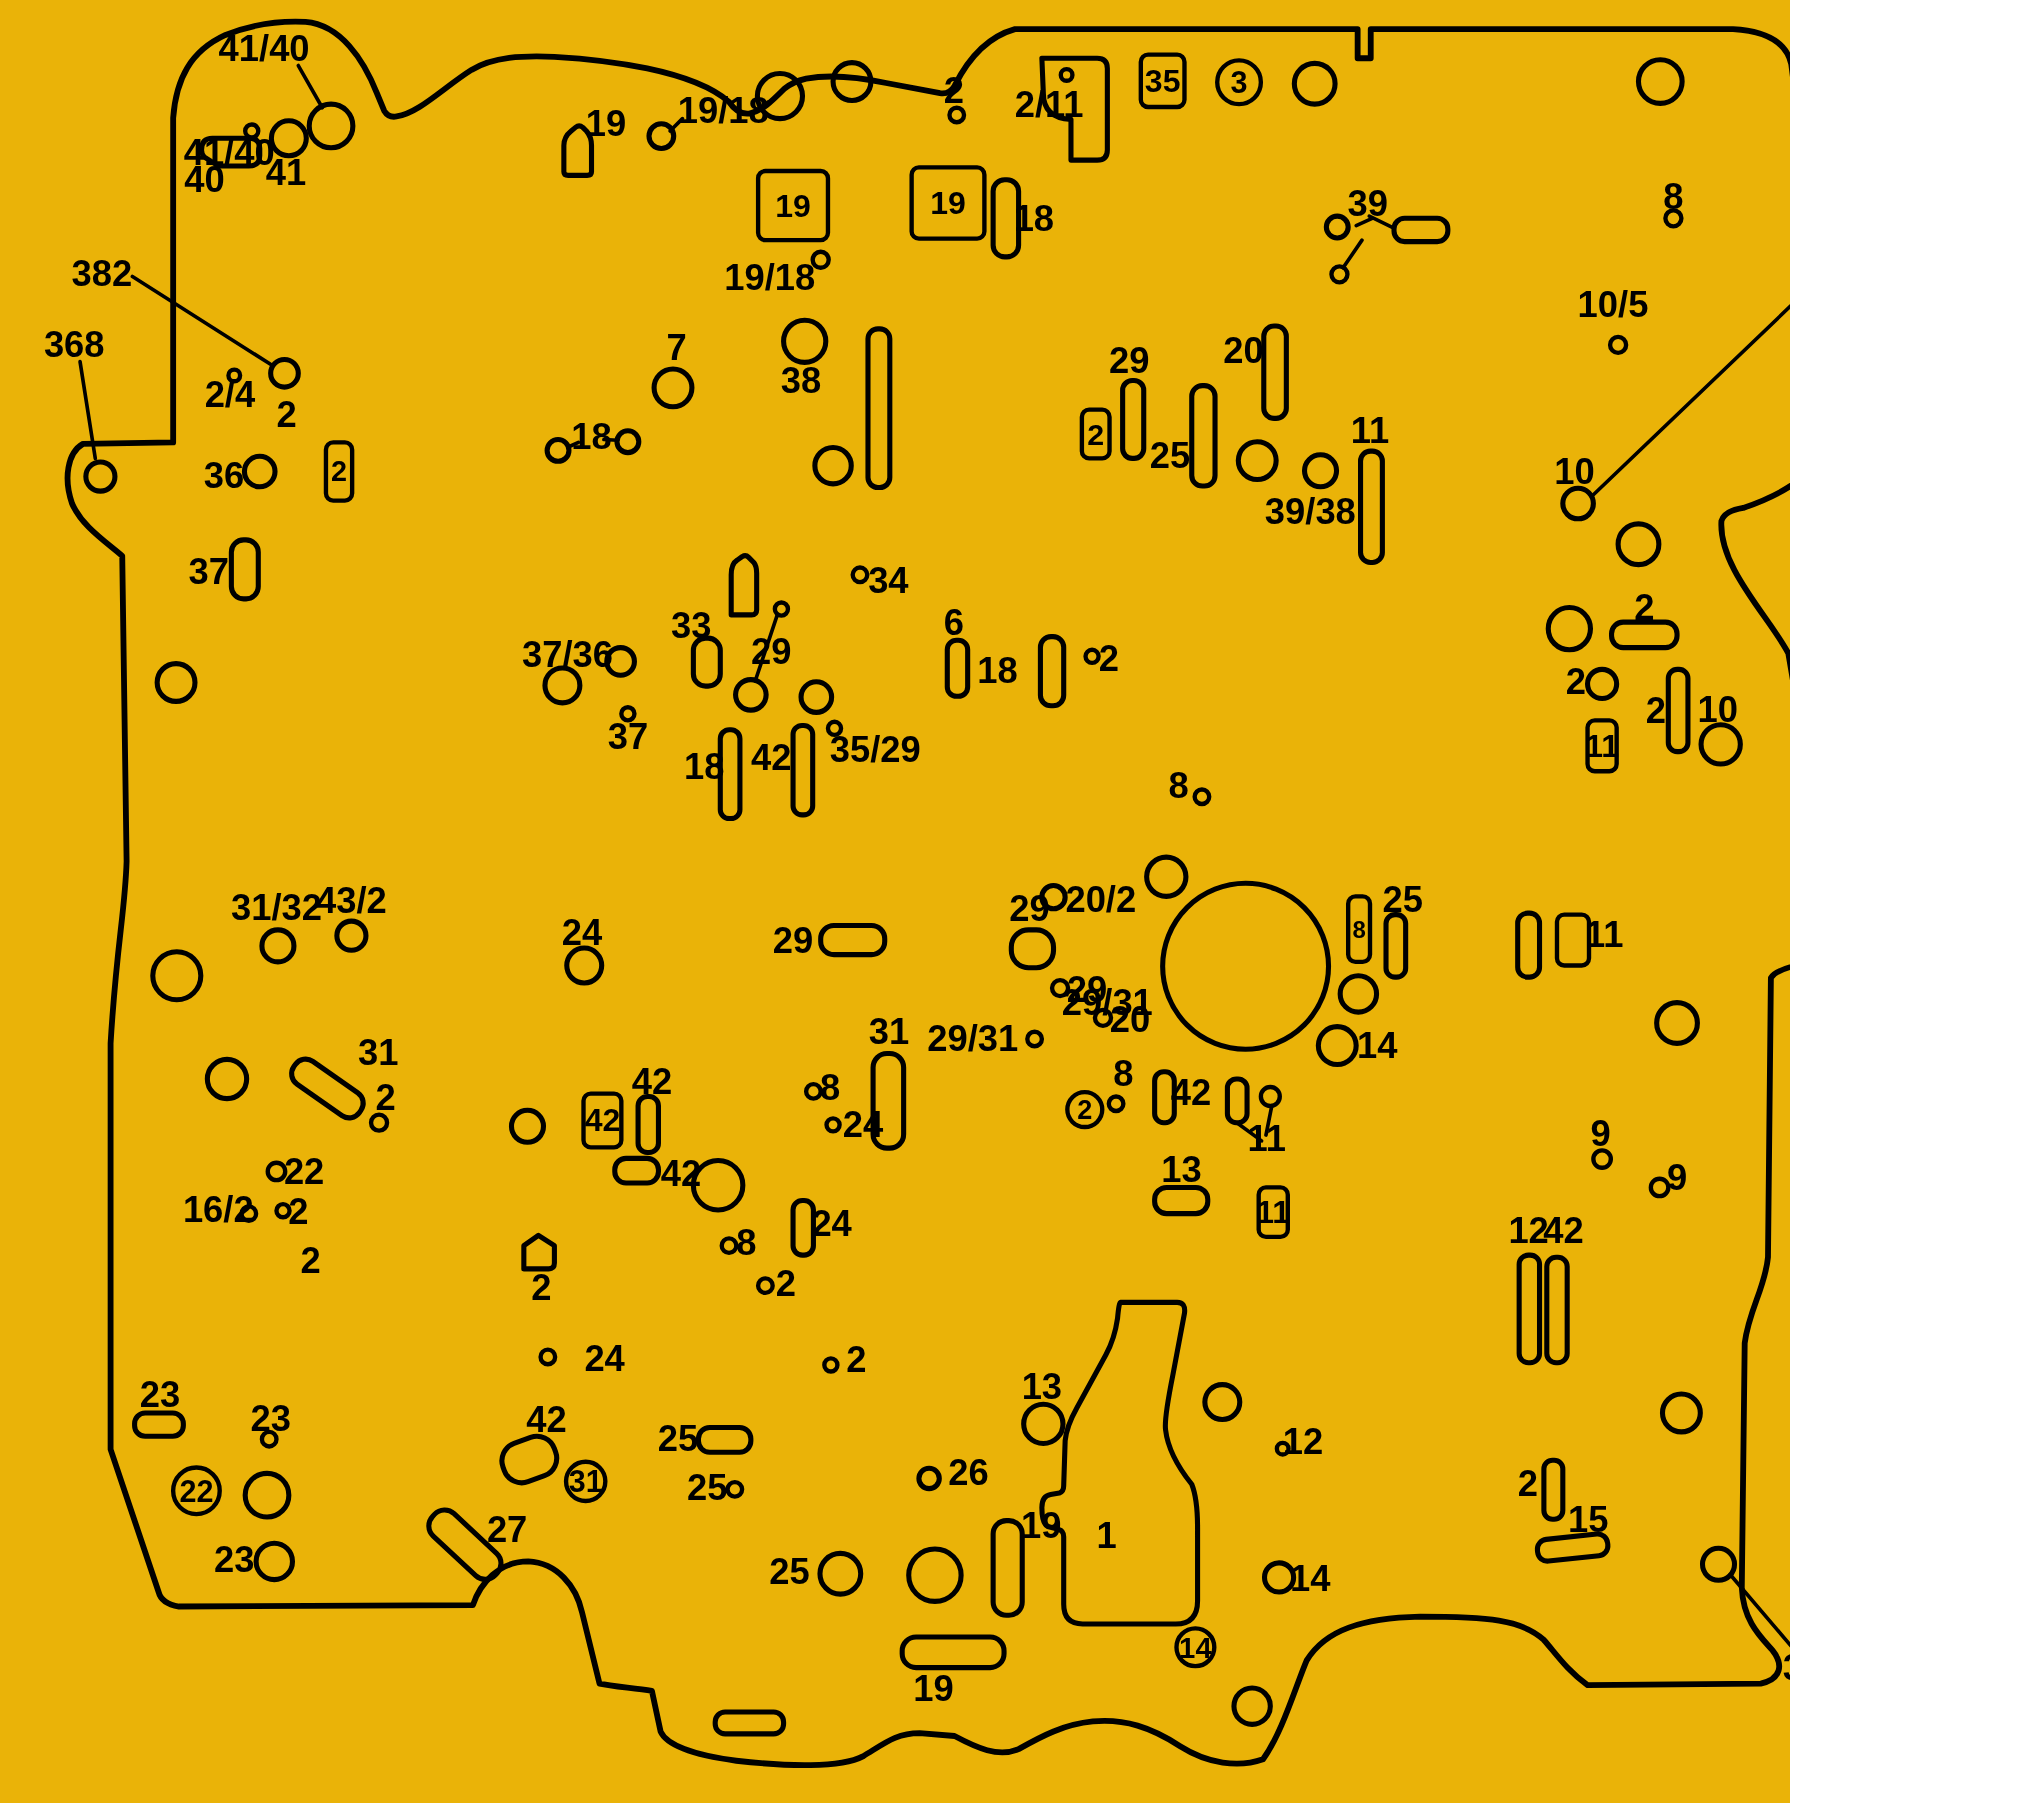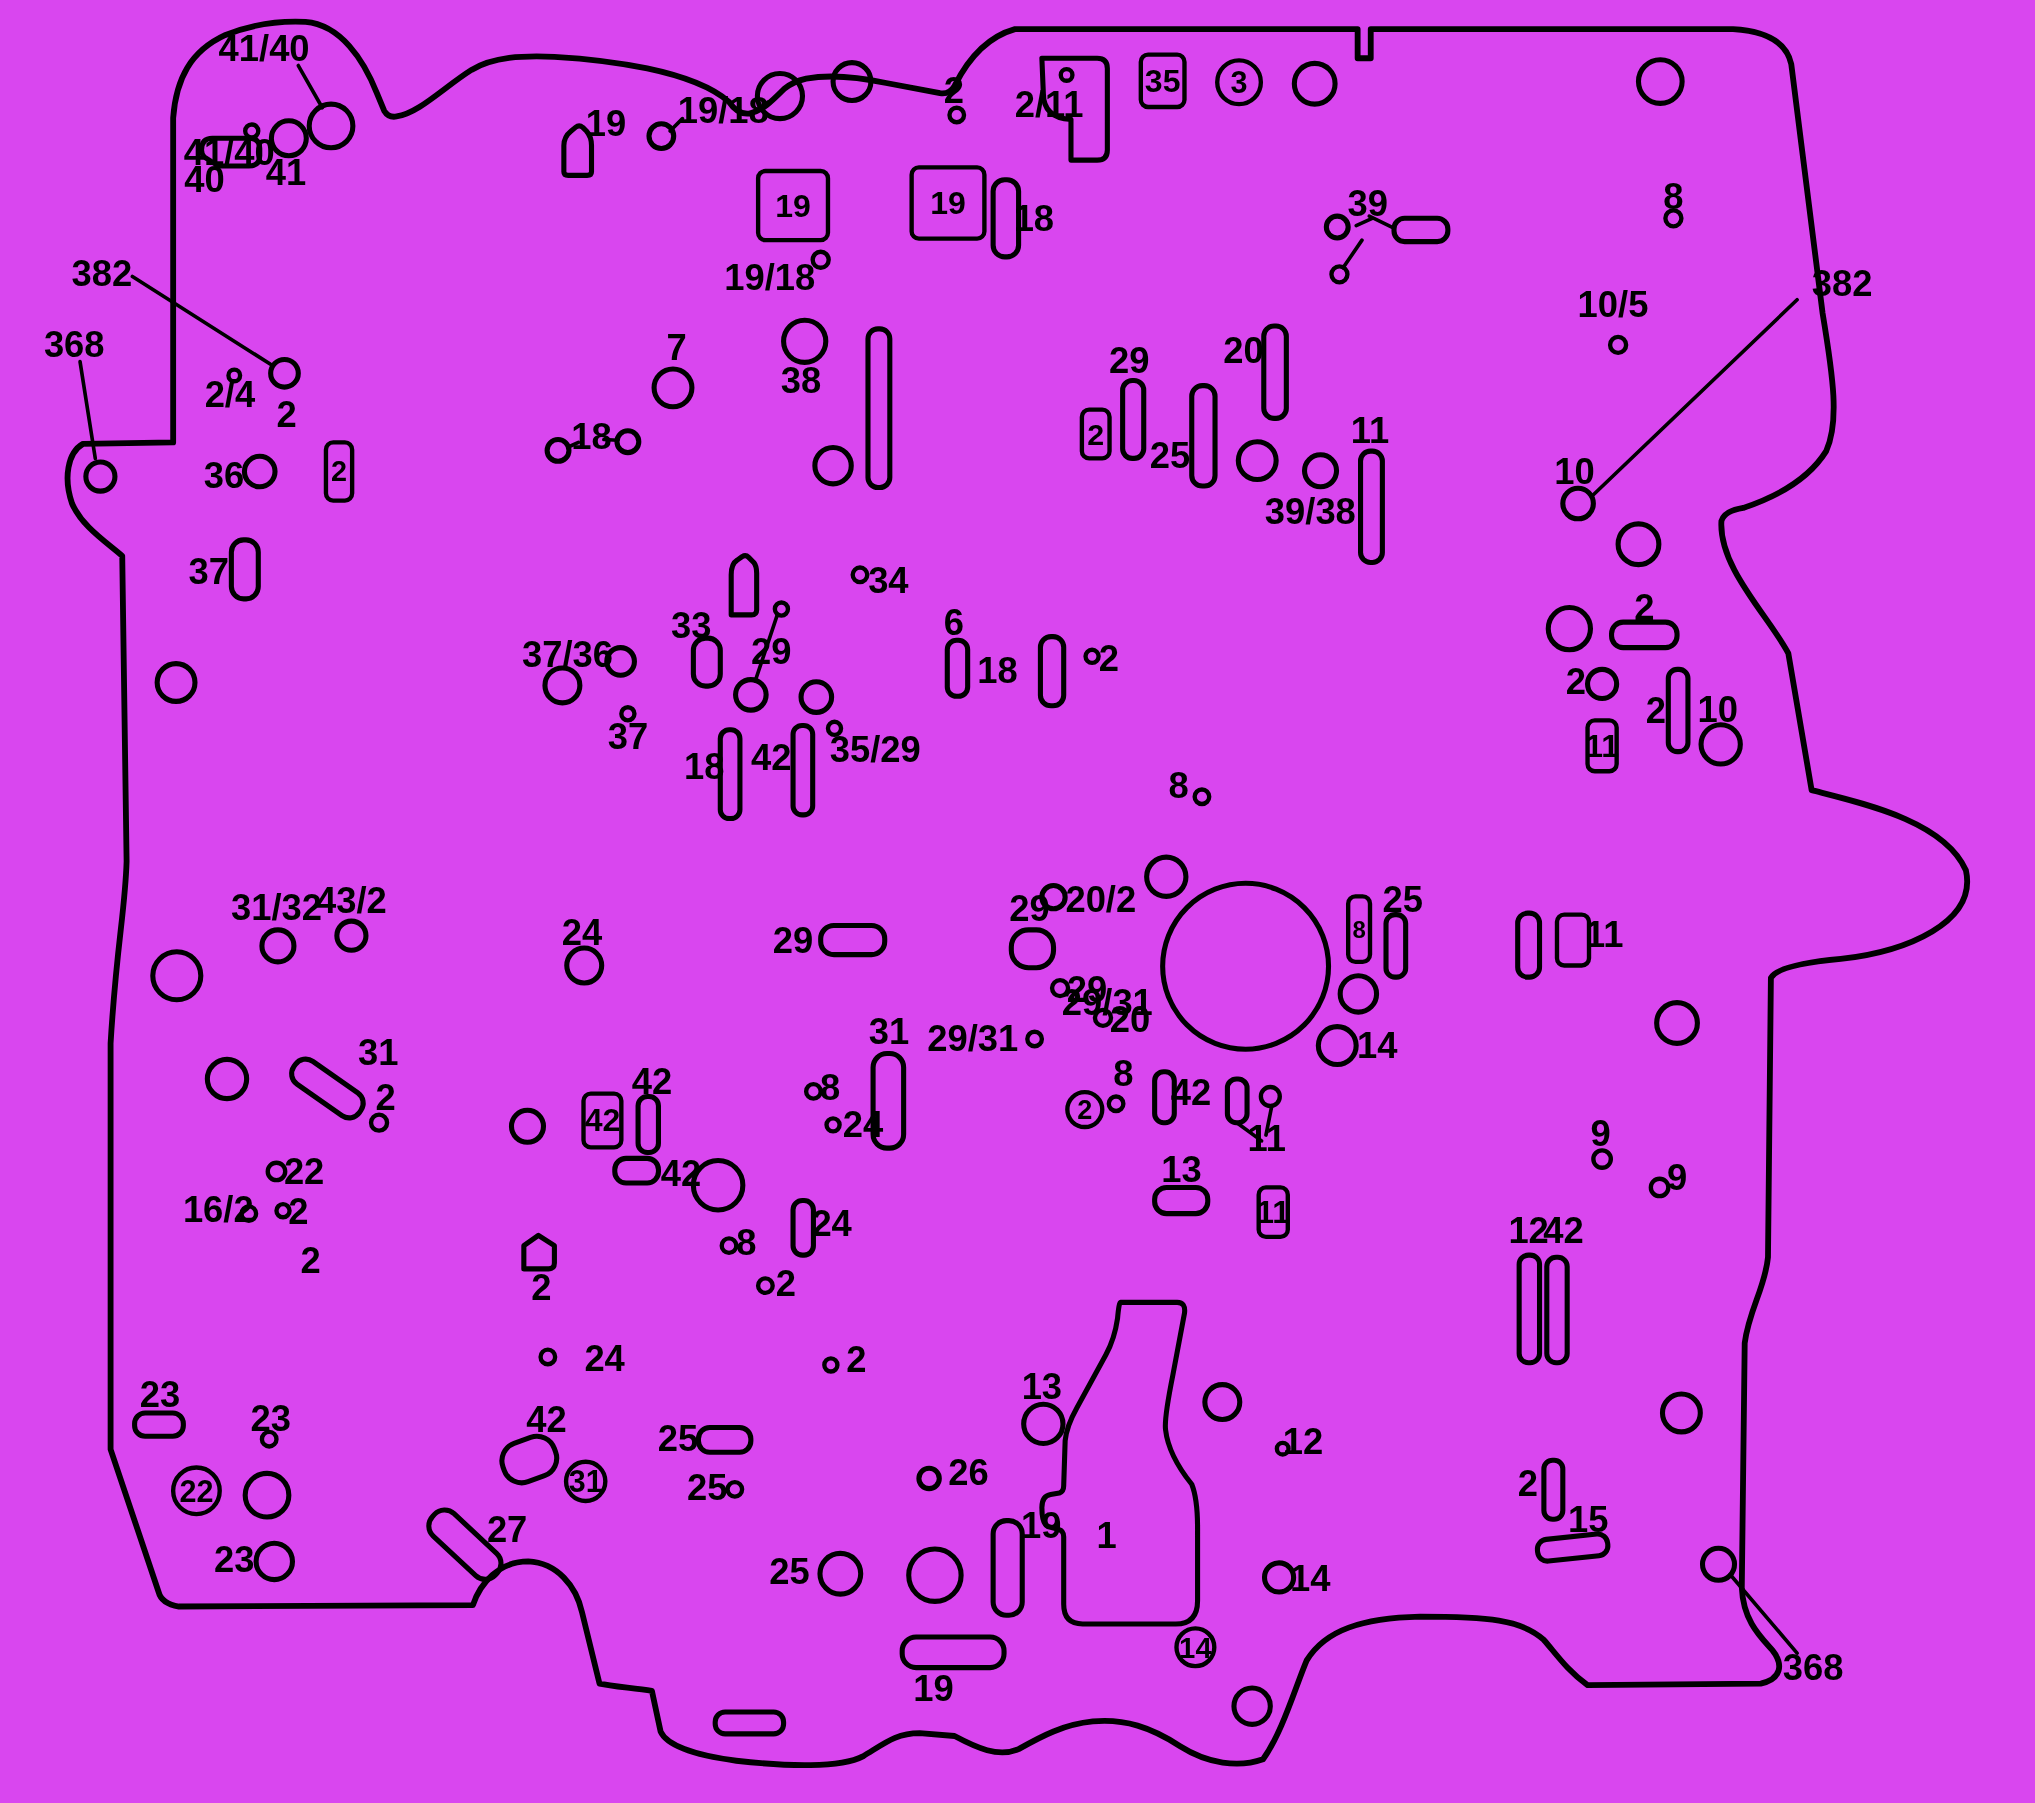--- a/index.html
+++ b/index.html
@@ -1,16 +1,16 @@
 <!DOCTYPE html>
 <html style="font-size:11.6px"><head>
 <meta charset="utf-8">
 <style>
   html,body{margin:0;padding:0;background:#ffffff;}
-  .stage{width:2035px;height:1803px;position:relative;background:#d946ef;overflow:hidden;}
+  .stage{width:1790px;height:1803px;position:relative;background:#eab308;overflow:hidden;}
   svg{display:block;}
   text{font-family:"Liberation Sans","DejaVu Sans",sans-serif;font-weight:700;fill:#000;}
 </style>
 </head>
 <body>
 
 <div class="stage">
   <svg xmlns="http://www.w3.org/2000/svg" width="2035" height="1803" viewBox="0 0 2797 2478">
       <path d="M 238,162 C 242,108 262,70 310,48 C 340,36 380,28 420,30 C 468,34 500,82 518,128 L 528,152 Q 534,162 545,160 C 575,156 610,120 648,96 C 678,78 718,76 762,78 C 832,82 952,96 1002,140 Q 1014,158 1030,156 C 1048,152 1060,140 1078,122 Q 1090,112 1108,108 C 1140,102 1180,106 1218,114 L 1292,128 Q 1305,130 1312,118 C 1326,90 1352,52 1395,40 L 1866,40 L 1866,80 L 1884,80 L 1884,40 L 2382,40 Q 2452,44 2462,88 L 2505,430 C 2520,520 2528,580 2510,620 C 2480,668 2420,690 2396,698 Q 2370,702 2366,716 C 2362,780 2432,848 2458,898 L 2490,1086 C 2560,1104 2672,1128 2702,1196 C 2718,1268 2620,1308 2530,1318 Q 2444,1326 2434,1344 L 2430,1728 C 2426,1770 2404,1800 2398,1846 L 2394,2182 C 2396,2228 2420,2250 2436,2268 C 2452,2288 2448,2308 2420,2314 L 2182,2316 C 2154,2296 2138,2272 2122,2254 C 2092,2226 2044,2222 1952,2222 C 1872,2224 1822,2240 1796,2282 C 1780,2320 1762,2382 1736,2418 C 1702,2430 1660,2424 1622,2400 C 1582,2374 1546,2362 1502,2366 C 1462,2370 1432,2386 1400,2404 C 1372,2416 1342,2402 1312,2386 L 1264,2382 C 1232,2382 1216,2396 1186,2414 C 1156,2430 1082,2428 1012,2420 C 952,2412 916,2398 908,2380 L 896,2324 C 872,2320 842,2318 824,2314 L 800,2216 C 792,2180 766,2148 726,2146 C 686,2146 660,2176 650,2206 L 246,2208 Q 222,2204 218,2188 L 152,1992 L 152,1434 C 160,1300 172,1252 174,1184 L 168,764 C 142,742 112,722 99,692 C 87,657 93,622 114,610 L 238,608 Z" fill="none" stroke="#000000" stroke-width="8" stroke-linejoin="round" stroke-linecap="round"></path>
       <path d="M1432,80 H1508 Q1522,80 1522,94 V206 Q1522,220 1508,220 H1472 V164 Q1434,162 1434,128 Z" fill="none" stroke="#000000" stroke-width="7" stroke-linejoin="round"></path>

